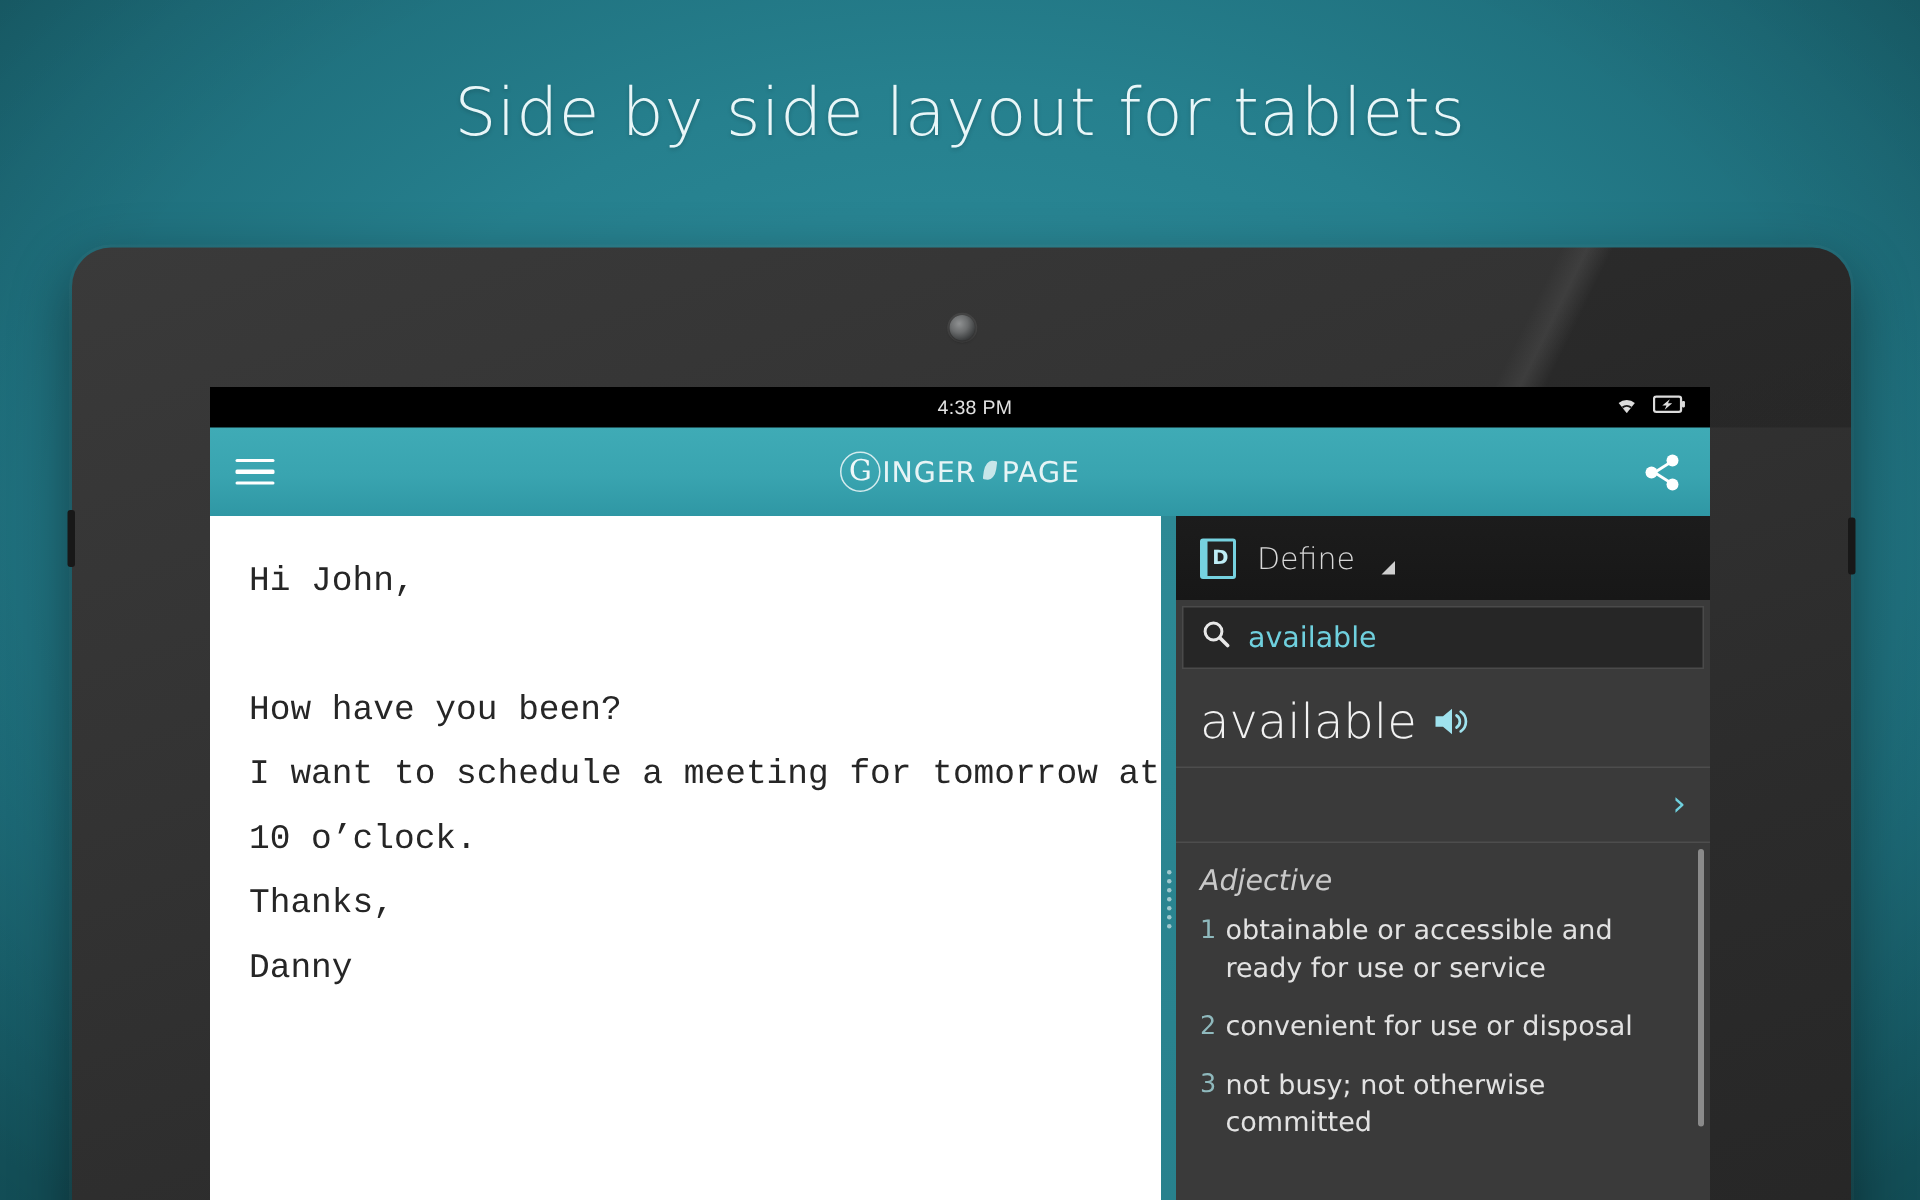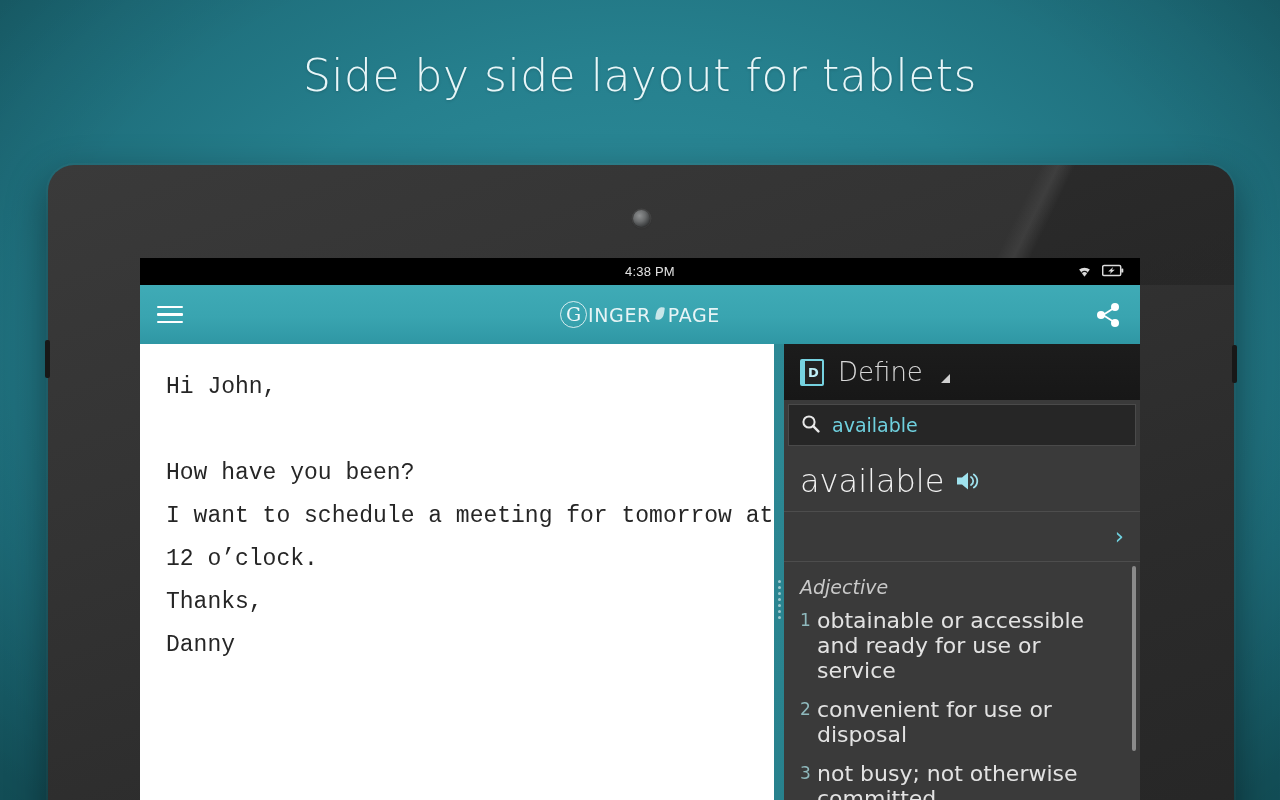--- a/index.html
+++ b/index.html
@@ -253,21 +253,21 @@
     border-left-width: 5px;
     border-radius: 2px;
     background: #222;
     color: #bfeef6;
     font-size: 13px; font-weight: bold;
     display: flex; align-items: center; justify-content: center;
     font-family: "DejaVu Sans", sans-serif;
   }
   #dict-title {
     margin-left: 14px;
-    color: #d8d8d8; font-size: 26px;
+    color: #d8d8d8; font-size: 20px;
     font-family: "DejaVu Sans", sans-serif;
     font-weight: 300;
   }
   #dict-caret {
     margin-left: 18px;
     width: 0; height: 0;
     border-left: 9px solid transparent;
     border-bottom: 9px solid #cfcfcf;
     align-self: flex-end; margin-bottom: 17px;
   }
@@ -327,21 +327,21 @@
   }
   .def-item {
     display: flex; margin-bottom: 14px;
   }
   .def-num {
     color: #8fb9bd; font-size: 17px; width: 17px; flex: none;
     font-family: "DejaVu Sans", sans-serif;
     line-height: 25px;
   }
   .def-text {
-    color: #e2e2e2; font-size: 22px; line-height: 25px;
+    color: #e2e2e2; font-size: 18px; line-height: 25px;
     font-family: "DejaVu Sans", sans-serif;
   }
   #dict-scrollbar {
     position: absolute;
     right: 4px; top: 4px;
     width: 4px; height: 185px;
     background: #8a8a8a; border-radius: 2px;
   }
 </style>
 </head>
@@ -406,21 +406,21 @@
 
       <div id="panes">
 
         <div id="editor-pane">
 
           <div id="editor-body">
             <div class="doc-line">Hi John,</div>
             <div class="doc-blank"></div>
             <div class="doc-line">How have you been?</div>
             <div class="doc-line">I want to schedule a meeting for tomorrow at</div>
-            <div class="doc-line">12 o’clock.</div>
+            <div class="doc-line">10 o’clock.</div>
             <div class="doc-line">Thanks,</div>
             <div class="doc-line">Danny</div>
           </div>
         </div>
 
         <div id="pane-divider">
           <div id="divider-grip">
             <i></i>
               <i></i>
               <i></i>

